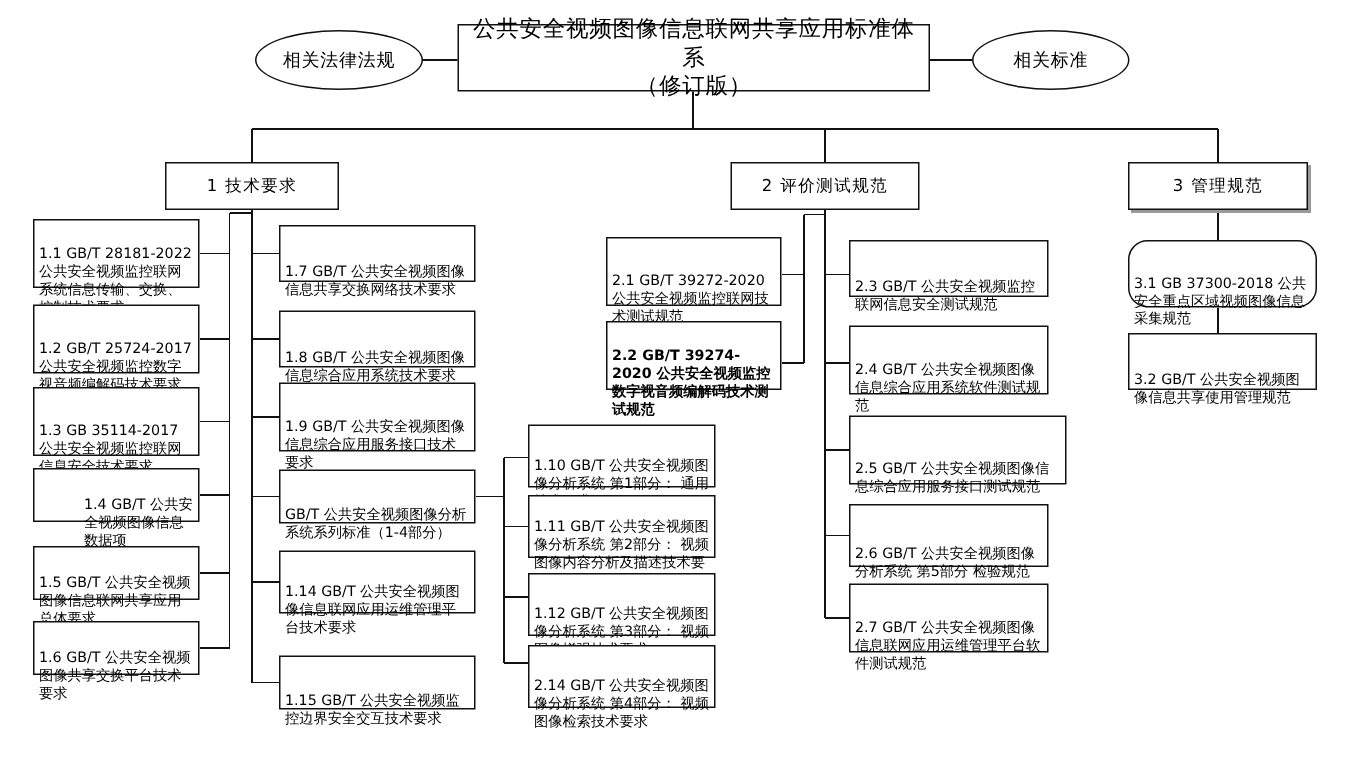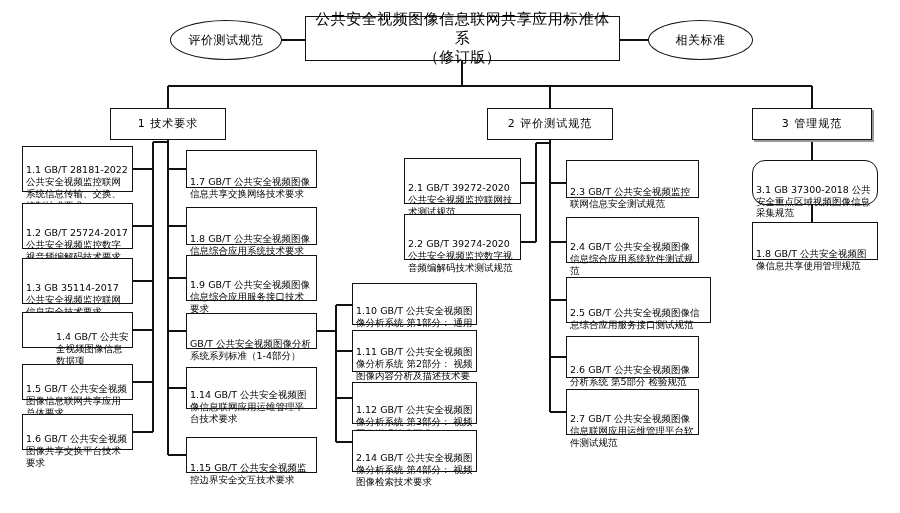--- a/index.html
+++ b/index.html
@@ -76,21 +76,21 @@
       <line x1="550" y1="300" x2="566" y2="300"></line>
       <line x1="550" y1="357" x2="566" y2="357"></line>
       <line x1="550" y1="412" x2="566" y2="412"></line>
 
       <line x1="812" y1="140" x2="812" y2="160"></line>
       <line x1="812" y1="205" x2="812" y2="222"></line>
     </g>
   </svg>
 
   <div class="ellipse ell-lbl" style="left:170px;top:20px;width:112px;height:40px;">
-    <span>评价测试规范</span>
+    <span>相关法律法规</span>
   </div>
 
   <div class="node title-box" style="left:305px;top:16px;width:315px;height:45px;flex-direction:column;">
     <span>公共安全视频图像信息联网共享应用标准体系</span>
     <span>（修订版）</span>
   </div>
 
   <div class="ellipse ell-lbl" style="left:648px;top:20px;width:105px;height:40px;">
     <span>相关标准</span>
   </div>
@@ -154,21 +154,21 @@
   <div class="node leaf" style="left:352px;top:382px;width:125px;height:42px;">
     <span>1.12 GB/T 公共安全视频图像分析系统 第3部分： 视频图像增强技术要求</span>
   </div>
   <div class="node leaf" style="left:352px;top:430px;width:125px;height:42px;">
     <span>2.14 GB/T 公共安全视频图像分析系统 第4部分： 视频图像检索技术要求</span>
   </div>
 
   <div class="node leaf" style="left:404px;top:158px;width:117px;height:46px;">
     <span>2.1 GB/T 39272-2020 公共安全视频监控联网技术测试规范</span>
   </div>
-  <div class="node leaf" style="left:404px;top:214px;width:117px;height:46px;">
+  <div class="node leaf" style="left:404px;top:214px;width:117px;height:46px;font-weight:bold;">
     <span>2.2 GB/T 39274-2020 公共安全视频监控数字视音频编解码技术测试规范</span>
   </div>
 
   <div class="node leaf" style="left:566px;top:160px;width:133px;height:38px;">
     <span>2.3 GB/T 公共安全视频监控联网信息安全测试规范</span>
   </div>
   <div class="node leaf" style="left:566px;top:217px;width:133px;height:46px;">
     <span>2.4 GB/T 公共安全视频图像信息综合应用系统软件测试规范</span>
   </div>
   <div class="node leaf" style="left:566px;top:277px;width:145px;height:46px;">
@@ -178,16 +178,16 @@
     <span>2.6 GB/T 公共安全视频图像分析系统 第5部分 检验规范</span>
   </div>
   <div class="node leaf" style="left:566px;top:389px;width:133px;height:46px;">
     <span>2.7 GB/T 公共安全视频图像信息联网应用运维管理平台软件测试规范</span>
   </div>
 
   <div class="node leaf" style="left:752px;top:160px;width:126px;height:45px;border-radius:13px;">
     <span>3.1 GB 37300-2018 公共安全重点区域视频图像信息采集规范</span>
   </div>
   <div class="node leaf" style="left:752px;top:222px;width:126px;height:38px;">
-    <span>1.8 GB/T 公共安全视频图像信息共享使用管理规范</span>
+    <span>3.2 GB/T 公共安全视频图像信息共享使用管理规范</span>
   </div>
 
 </div>
 
 </body></html>

